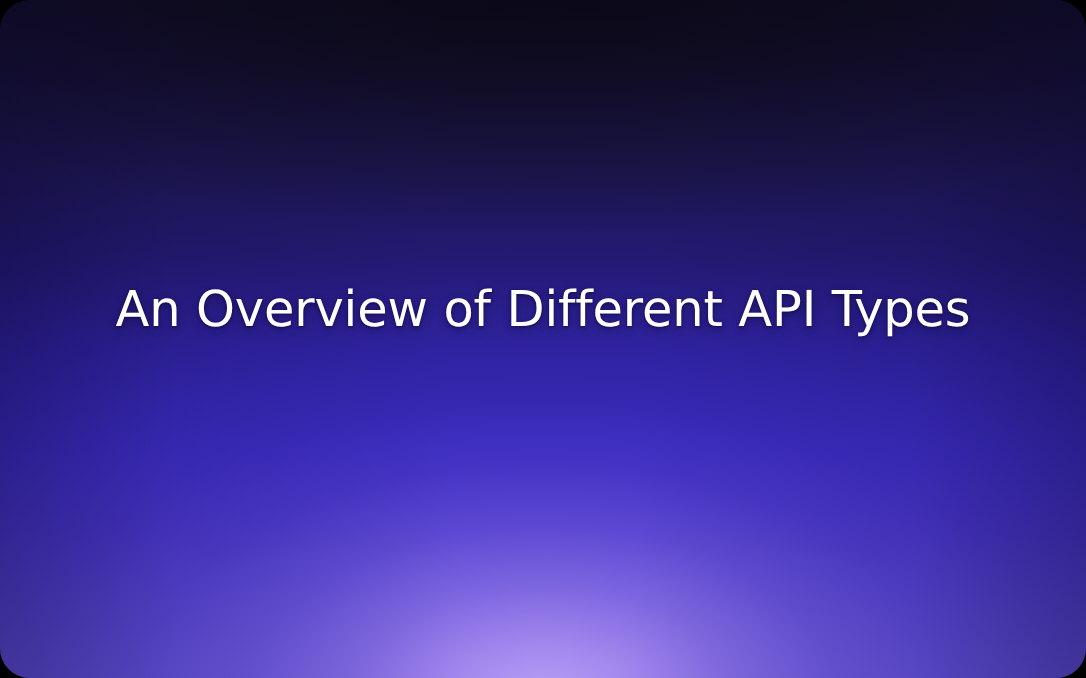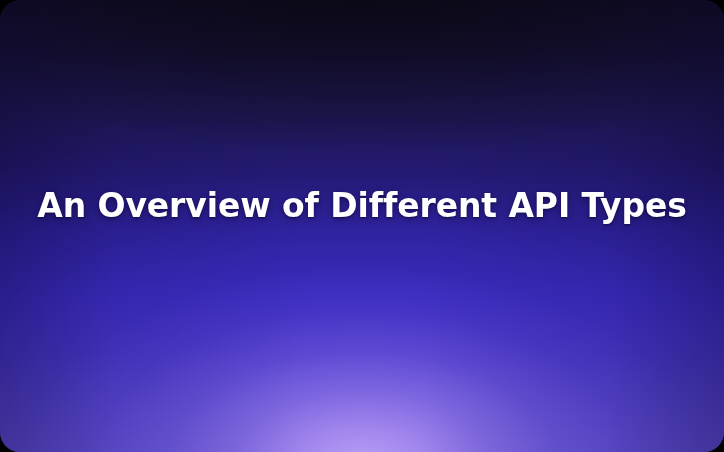--- a/index.html
+++ b/index.html
@@ -106,21 +106,21 @@
     align-items: center;
     justify-content: center;
     pointer-events: none;
   }
 
   .slide-title {
     margin: 0;
     padding: 0;
     font-family: "DejaVu Sans", "Liberation Sans", sans-serif;
     font-size: 33px;
-    font-weight: 700;
+    font-weight: 400;
     line-height: 40px;
     letter-spacing: -0.1px;
     color: #ffffff;
     text-align: center;
     white-space: nowrap;
     text-shadow: 0 1px 2px rgba(10,6,40,0.55), 0 2px 6px rgba(10,6,40,0.35);
   }
 </style>
 </head>
 <body>

